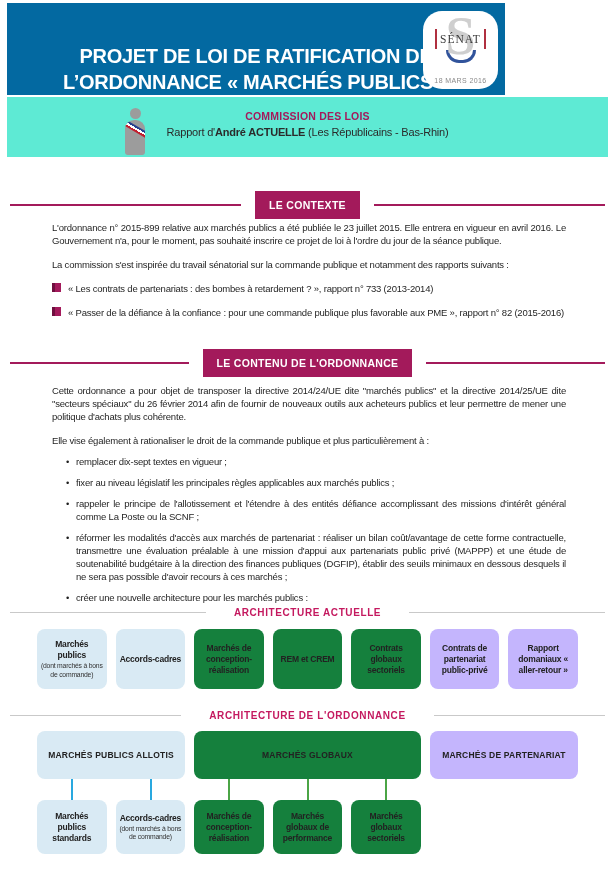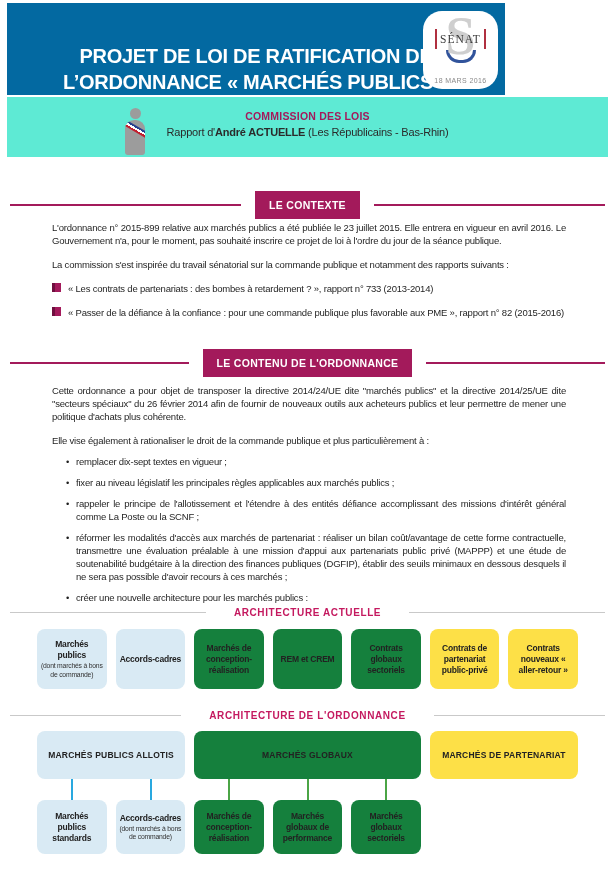--- a/index.html
+++ b/index.html
@@ -52,21 +52,21 @@
   ul.bullets{margin:8px 0 0 0;padding:0 0 0 24px;list-style:none;}
   ul.bullets li{position:relative;margin-bottom:8px;text-align:justify;}
   ul.bullets li::before{content:"\2022";position:absolute;left:-10px;color:#1f1f1f;}
 
   
   .row7{position:absolute;left:37px;width:541px;display:grid;grid-template-columns:repeat(7,1fr);gap:9px;}
   .box{border-radius:8px;display:flex;flex-direction:column;align-items:center;justify-content:center;
        text-align:center;padding:3px 3px;}
   .box .t{font-weight:bold;font-size:8.5px;line-height:11px;color:#222;}
   .box .s{font-size:6.8px;line-height:8.5px;color:#333;margin-top:1px;}
-  .blue{background:#d9eaf4}.green{background:#15803d}.orange{background:#fde047}
+  .blue{background:#d9eaf4}.green{background:#15803d}.orange{background:#c4b5fd}
   .parent-label{font-weight:bold;font-size:8.5px;letter-spacing:0.2px;color:#222;text-align:center;}
   .span2{grid-column:span 2}.span3{grid-column:span 3}
   .connectors{position:absolute;left:37px;width:541px;top:779px;height:21px;}
   .conn{position:absolute;top:0;bottom:0;width:2px;}
   .c-blue{background:#29a8df}.c-green{background:#4ba546}
 
   
   #sec-contexte-head{top:191px}
   #contexte-body{top:221px}
   #sec-contenu-head{top:349px}
@@ -167,21 +167,21 @@
     <div class="box green">
       <div class="t">REM et CREM</div>
     </div>
     <div class="box green">
       <div class="t">Contrats globaux sectoriels</div>
     </div>
     <div class="box orange">
       <div class="t">Contrats de partenariat public-privé</div>
     </div>
     <div class="box orange">
-      <div class="t">Contrats nouveaux « aller-retour »</div>
+      <div class="t">Rapport domaniaux « aller-retour »</div>
     </div>
   </div>
 
   <div class="sub-head" id="arch-ord-head">
     <div class="sub-rule"></div>
     <div class="sub-label">ARCHITECTURE DE L'ORDONNANCE</div>
     <div class="sub-rule"></div>
   </div>
 
   <div class="row7" id="arch-ord-parents">

